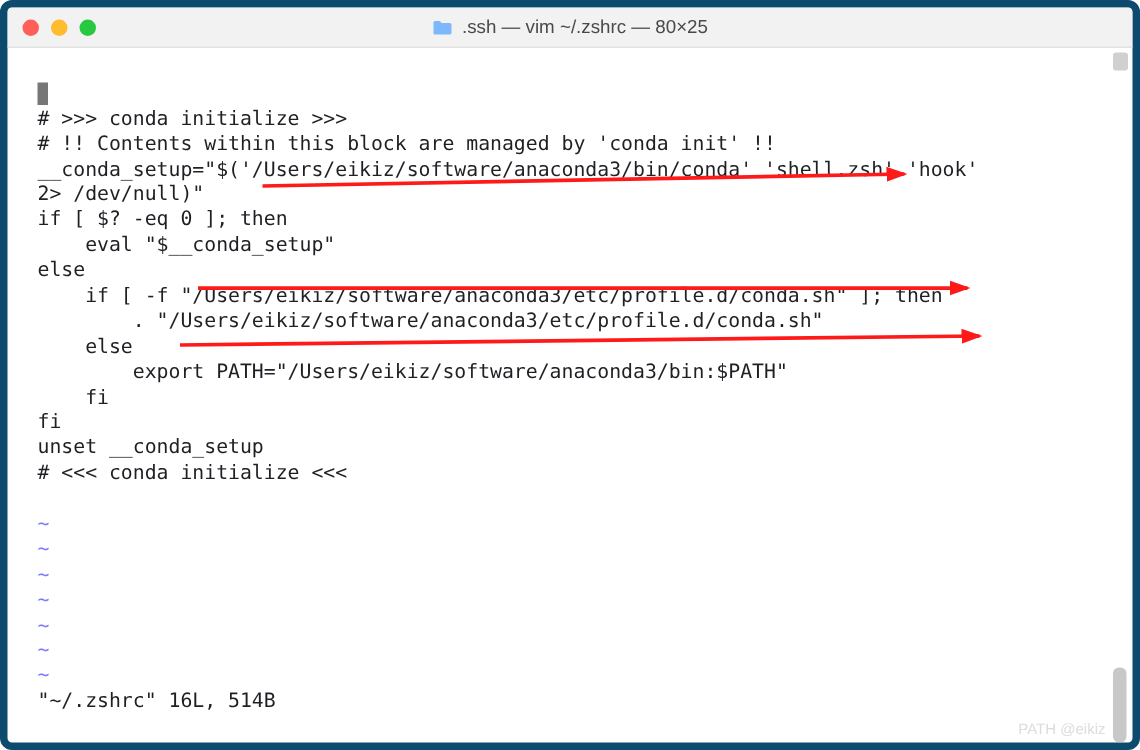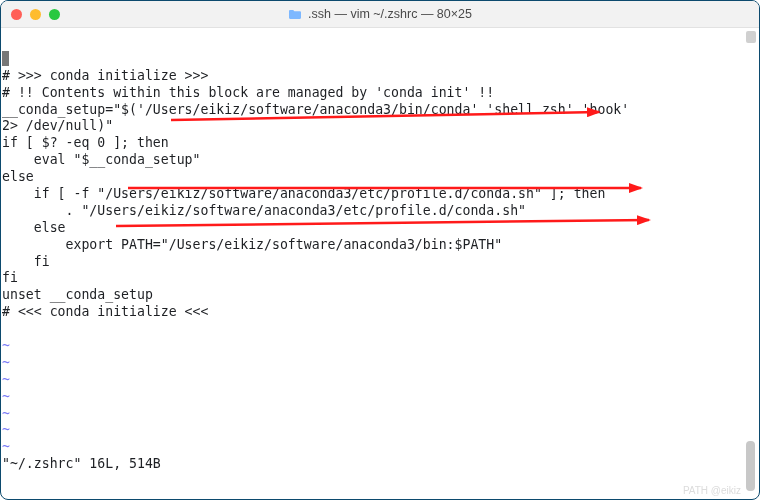--- a/index.html
+++ b/index.html
@@ -9,21 +9,21 @@
     height: 500px;
     overflow: hidden;
     font-family: -apple-system, BlinkMacSystemFont, "Segoe UI", sans-serif;
     background: #fff;
   }
 
   .window {
     width: 760px;
     height: 500px;
     box-sizing: border-box;
-    border: 1px solid #0c4a6e;
+    border: 5px solid #0c4a6e;
     border-radius: 8px;
     overflow: hidden;
     position: relative;
     background: #fff;
   }
 
   
   .titlebar {
     height: 26px;
     background: #f2f2f2;
@@ -57,21 +57,21 @@
     font-weight: 500;
     color: #4a4a4a;
     pointer-events: none;
   }
   .title-center span { pointer-events: none; }
   .folder-icon svg { display: block; }
 
   
   .term {
     position: relative;
-    padding: 6px 0 6px 1px;
+    padding: 6px 0 6px 20px;
     font-family: "Menlo", "Monaco", "Consolas", monospace;
     font-size: 13.2px;
     line-height: 1.28;
     white-space: pre;
     color: #1e2024;
     height: calc(100% - 26px);
     box-sizing: border-box;
   }
   .cursor-block {
     display: inline-block;

